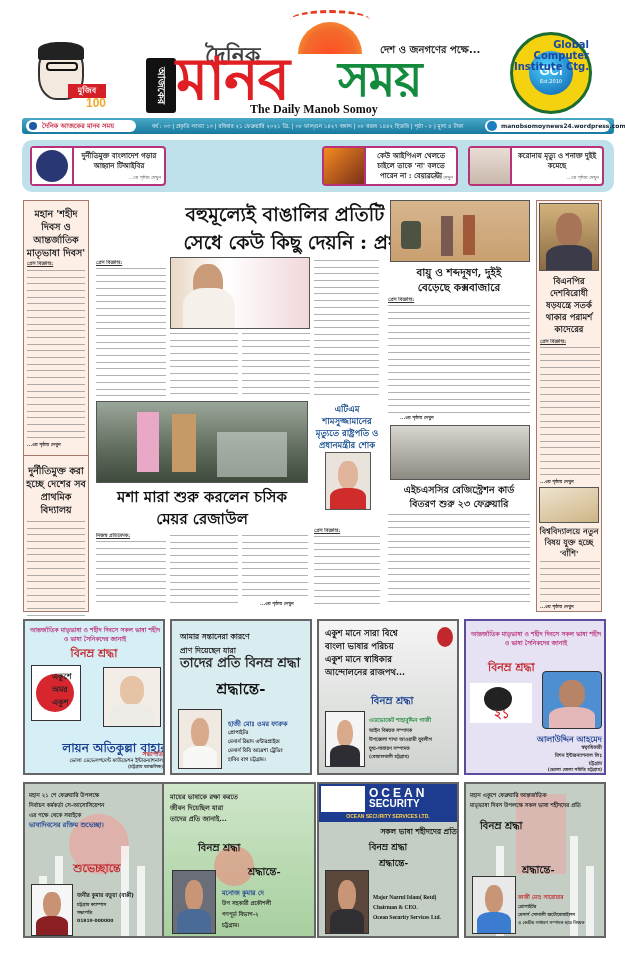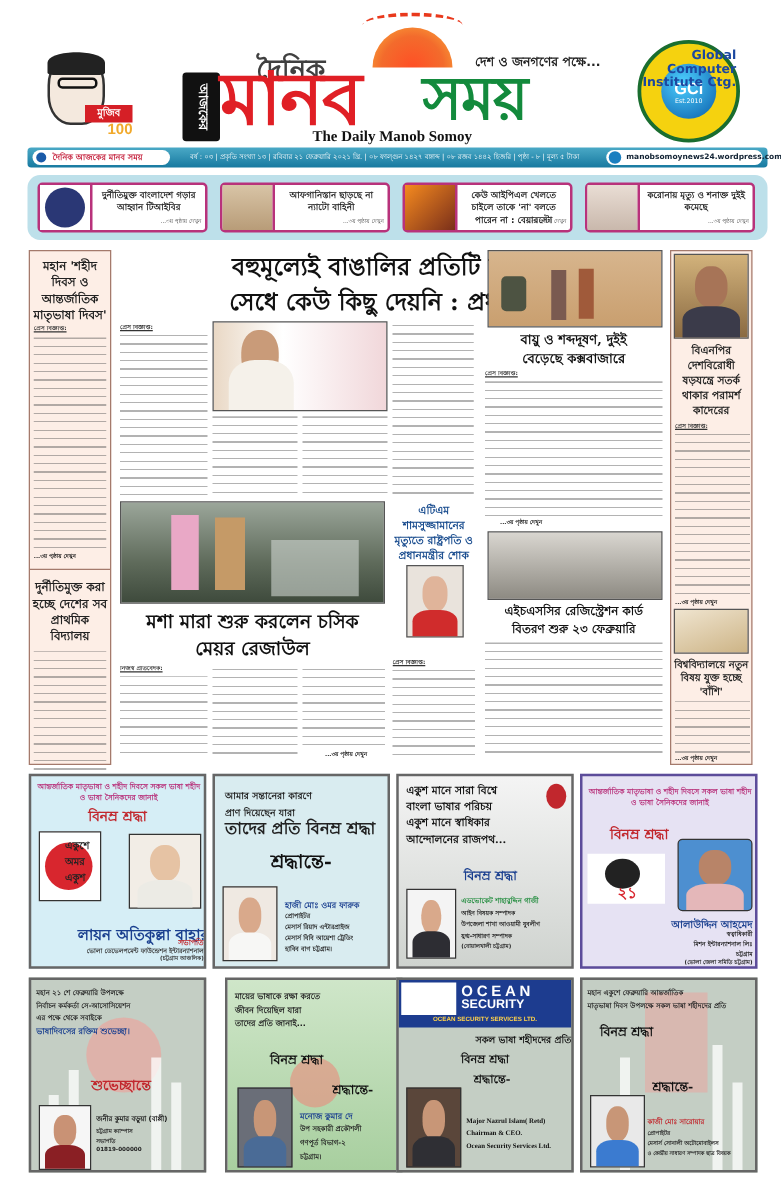--- a/index.html
+++ b/index.html
@@ -92,24 +92,20 @@
   <div class="r"><span class="globe"></span><span>manobsomoynews24.wordpress.com</span></div>
 </div>
 
 <div class="abs teasers">
   <div class="teaser" style="left:8px">
     <div class="img" style="background:#fff;display:flex;align-items:center;justify-content:center">
         <div style="width:32px;height:32px;border-radius:50%;background:#2a3775"></div>
       </div>
     <div class="txt"><span>দুর্নীতিমুক্ত বাংলাদেশ গড়ার আহ্বান টিআইবির</span><small>...৩য় পৃষ্ঠায় দেখুন</small></div>
   </div>
-  <div class="teaser" style="left:154px">
-    <div class="img" style="background:linear-gradient(#d8c4a6,#b89c78)"></div>
-    <div class="txt"><span>আফগানিস্তান ছাড়ছে না ন্যাটো বাহিনী</span><small>...৩য় পৃষ্ঠায় দেখুন</small></div>
-  </div>
   <div class="teaser" style="left:300px">
     <div class="img" style="background:linear-gradient(135deg,#f58a1f,#7a2f1a)"></div>
     <div class="txt"><span>কেউ আইপিএল খেলতে চাইলে তাকে 'না' বলতে পারেন না : বেয়ারস্টো</span><small>...৩য় পৃষ্ঠায় দেখুন</small></div>
   </div>
   <div class="teaser" style="left:446px">
     <div class="img" style="background:linear-gradient(#e9ddd4,#c9b8ac)"></div>
     <div class="txt"><span>করোনায় মৃত্যু ও শনাক্ত দুইই কমেছে</span><small>...৩য় পৃষ্ঠায় দেখুন</small></div>
   </div>
 </div>
 
@@ -295,21 +291,21 @@
   <div class="pic" style="left:6px;top:100px;width:42px;height:52px;background:#f6f6f6">
     <div class="face2" style="background:#c99275"></div>
       <div class="body2" style="background:#8a1f24"></div>
   </div>
   <div class="t" style="left:52px;top:108px;font-size:5.5px;color:#111">জনীর কুমার বড়ুয়া (বাপ্পী)</div>
   <div class="t" style="left:52px;top:118px;font-size:4.5px;color:#222">চট্টগ্রাম ক্যাম্পাস</div>
   <div class="t" style="left:52px;top:126px;font-size:4.5px;color:#222">সভাপতি</div>
   <div class="t" style="left:52px;top:134px;font-size:4.5px;color:#222">01819-000000</div>
 </div>
 
-<div class="ad" style="left:180px;top:782px;width:142px;height:156px;background:linear-gradient(#cfe6c9,#a8cf9f)">
+<div class="ad" style="left:162px;top:782px;width:154px;height:156px;background:linear-gradient(#cfe6c9,#a8cf9f)">
   <div style="position:absolute;left:50px;top:62px;width:40px;height:40px;border-radius:50%;background:#e98b7b;opacity:.6"></div>
   <div class="t" style="left:6px;top:8px;font-size:6.5px;color:#222;line-height:11px">
     <div>মায়ের ভাষাকে রক্ষা করতে</div>
     <div>জীবন দিয়েছিল যারা</div>
     <div>তাদের প্রতি জানাই...</div>
   </div>
   <div class="t" style="left:34px;top:56px;font-size:10px;color:#111;font-family:'DejaVu Serif',serif">বিনম্র শ্রদ্ধা</div>
   <div class="t" style="left:84px;top:80px;font-size:10px;color:#111;font-family:'DejaVu Serif',serif">শ্রদ্ধান্তে-</div>
   <div class="pic" style="left:8px;top:86px;width:44px;height:64px;background:#6a6e78">
     <div class="face2" style="background:#c89677"></div>

